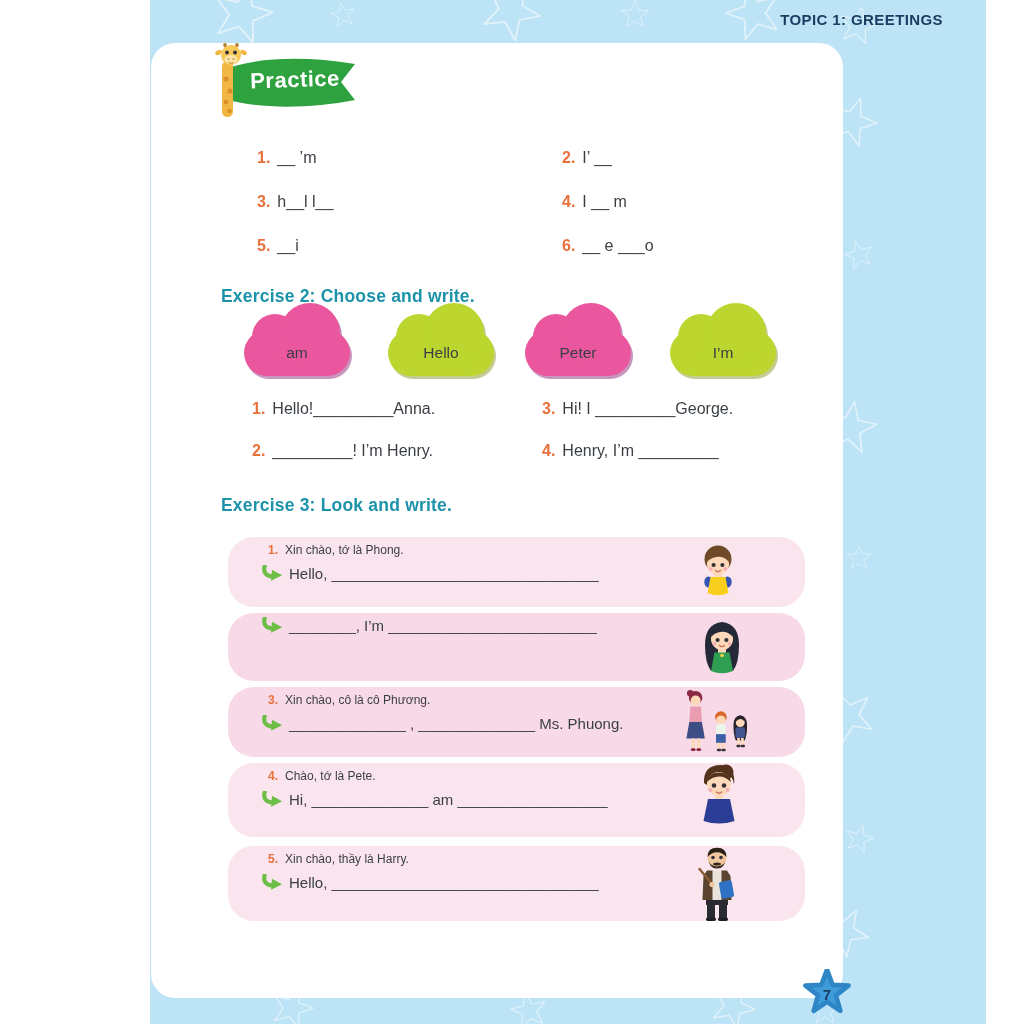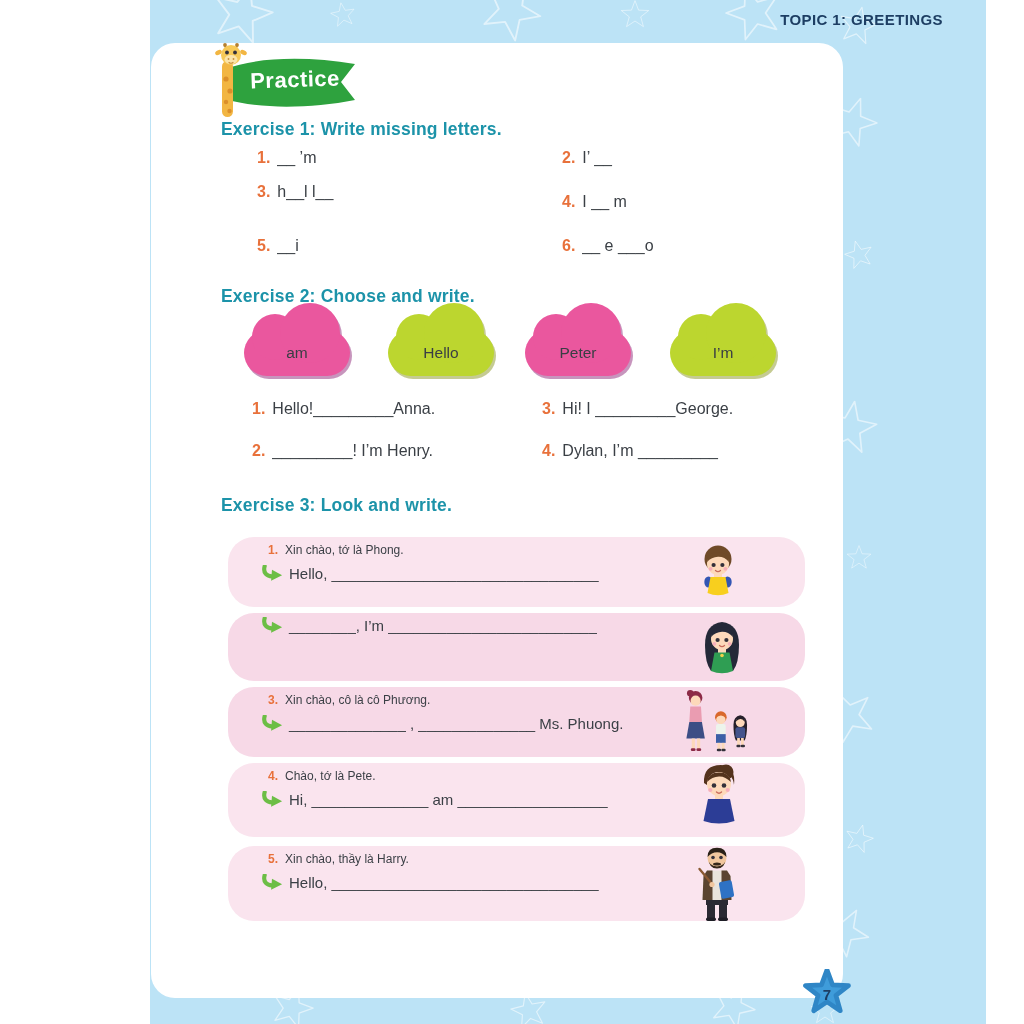--- a/index.html
+++ b/index.html
@@ -19,21 +19,21 @@
                 text-align:center;font-size:22px;font-weight:bold;color:#ffffff;
                 transform:rotate(-2deg);letter-spacing:.5px;}
   
   .ex-title{position:absolute;left:70px;margin:0;font-size:17.5px;font-weight:bold;
             color:#1c93a9;letter-spacing:.2px;}
   .t1{top:76px;}  .t2{top:243px;}  .t3{top:452px;}
   
   .item{position:absolute;font-size:16px;white-space:pre;}
   .num{color:#e8713b;font-weight:bold;margin-right:7px;}
   .p11{left:106px;top:106px;} .p12{left:411px;top:106px;}
-  .p13{left:106px;top:140px;} .p14{left:411px;top:150px;}
+  .p13{left:106px;top:150px;} .p14{left:411px;top:150px;}
   .p15{left:106px;top:194px;} .p16{left:411px;top:194px;}
   .p21{left:101px;top:357px;} .p23{left:391px;top:357px;}
   .p22{left:101px;top:399px;} .p24{left:391px;top:399px;}
   
   .cloud{position:absolute;top:287px;width:106px;height:46px;border-radius:23px;}
   .cloud::before{content:"";position:absolute;left:8px;top:-16px;width:46px;height:46px;
                  border-radius:50%;background:inherit;}
   .cloud::after{content:"";position:absolute;left:36px;top:-27px;width:60px;height:60px;
                 border-radius:50%;background:inherit;}
   .cloud span{position:absolute;inset:0;display:flex;align-items:center;justify-content:center;
@@ -135,21 +135,20 @@
       <circle cx="22" cy="12" r="10" fill="#f7c957"></circle>
       <ellipse cx="22" cy="16.5" rx="6.5" ry="4.6" fill="#fbe4a9"></ellipse>
       <circle cx="19.5" cy="16" r=".9" fill="#c98f3a"></circle>
         <circle cx="24.5" cy="16" r=".9" fill="#c98f3a"></circle>
       <circle cx="18" cy="9.5" r="1.9" fill="#33303a"></circle>
         <circle cx="26" cy="9.5" r="1.9" fill="#33303a"></circle>
       <path d="M20 19.5 Q22 21 24 19.5" stroke="#c98f3a" stroke-width="1.2" fill="none" stroke-linecap="round"></path>
     </svg>
     <div class="banner-label">Practice</div>
 
-    <h2 class="ex-title t1">Exercise 1: Write missing letters.</h2>
     <div class="item p11"><span class="num">1.</span><span>__ ’m</span></div>
     <div class="item p12"><span class="num">2.</span><span>I’ __</span></div>
     <div class="item p13"><span class="num">3.</span><span>h__l l__</span></div>
     <div class="item p14"><span class="num">4.</span><span>I __ m</span></div>
     <div class="item p15"><span class="num">5.</span><span>__i</span></div>
     <div class="item p16"><span class="num">6.</span><span>__ e ___o</span></div>
 
     <h2 class="ex-title t2">Exercise 2: Choose and write.</h2>
     <div class="cloud cloud--pink c1">
         <span>am</span>
@@ -159,21 +158,21 @@
       </div>
     <div class="cloud cloud--green c2">
         <span>Hello</span>
       </div>
     <div class="cloud cloud--green c4">
         <span>I’m</span>
       </div>
     <div class="item p21"><span class="num">1.</span><span>Hello!_________Anna.</span></div>
     <div class="item p22"><span class="num">2.</span><span>_________! I’m Henry.</span></div>
     <div class="item p23"><span class="num">3.</span><span>Hi! I _________George.</span></div>
-    <div class="item p24"><span class="num">4.</span><span>Dylan, I’m _________</span></div>
+    <div class="item p24"><span class="num">4.</span><span>Henry, I’m _________</span></div>
 
     <h2 class="ex-title t3">Exercise 3: Look and write.</h2>
 
     <div class="row r1">
       <div class="line1"><span class="num">1.</span><span>Xin chào, tớ là Phong.</span></div>
       <div class="line2">
         <svg width="22" height="17" viewBox="0 0 24 18">
             <path d="M4 1 C2 8 6 13 14 12" fill="none" stroke="#6cbe45" stroke-width="4.5" stroke-linecap="round"></path>
             <polygon points="12,5 23,11 11,17" fill="#6cbe45"></polygon>
           </svg>

